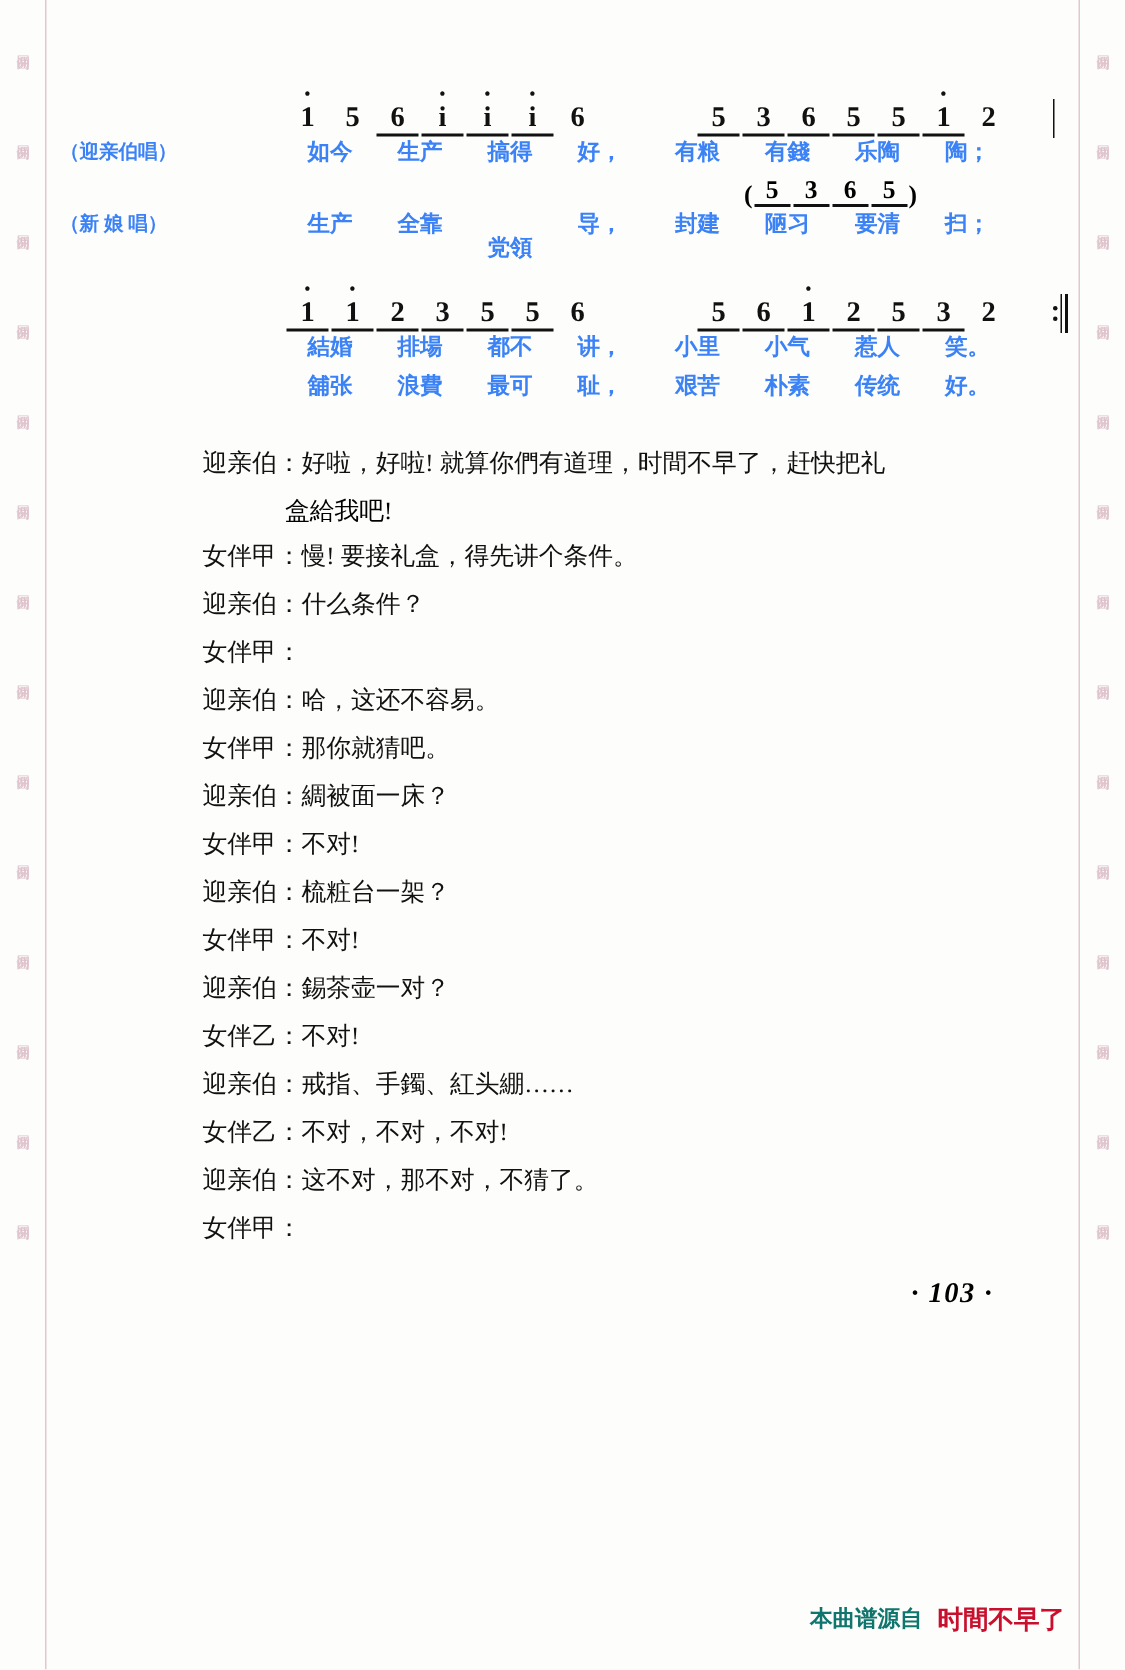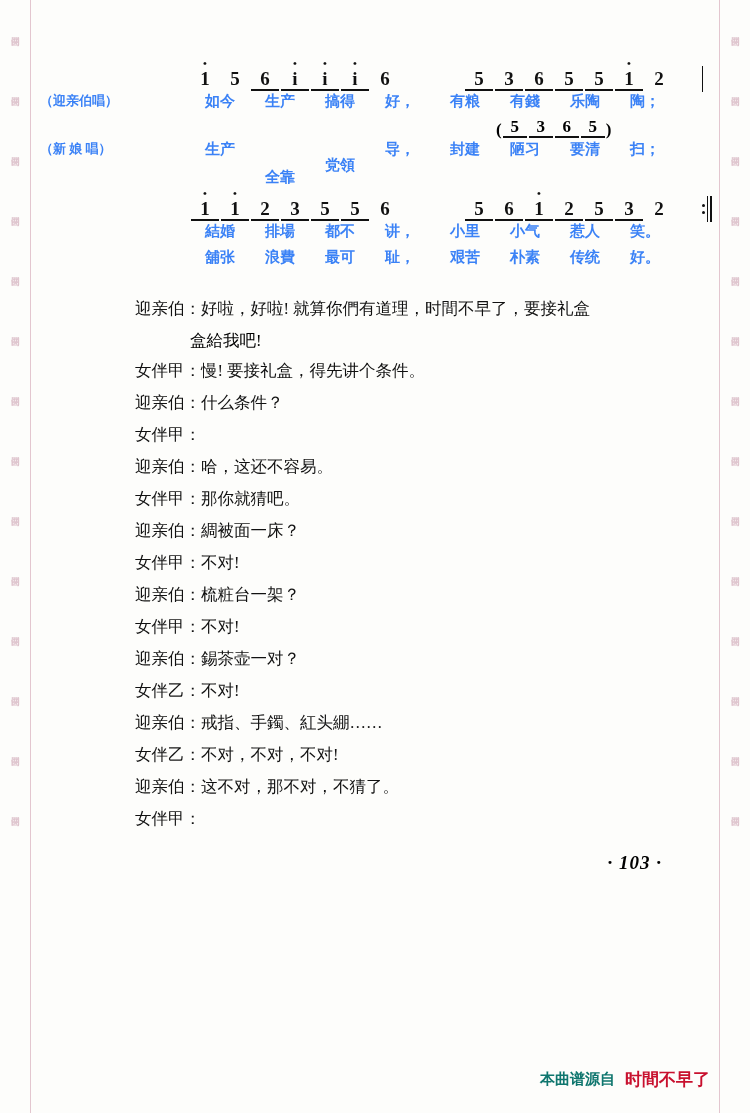--- a/index.html
+++ b/index.html
@@ -310,21 +310,21 @@
           <div class="note" style="width: 26px;">6<span class="underline1"></span></div>
           <div class="note" style="width: 26px;">5<span class="underline1"></span></div>
           <span>)</span>
         </div>
       </div>
     <div class="staff" id="staff1-lyric2">
         <div class="lyric-row">
           <span class="speaker">（新 娘 唱）</span>
           <div style="display: flex; margin-left: 75px;">
             <span class="cell" style="width: 60px;">生产</span>
-            <span class="cell" style="width: 60px; margin-top: 28px;">全靠</span>
+            <span class="cell" style="width: 60px;">全靠</span>
             <span class="cell" style="width: 60px; margin-top: 16px;">党領</span>
             <span class="cell" style="width: 60px;">导，</span>
           </div>
           <div style="width: 66px;"></div>
           <div style="display: flex;">
             <span class="cell" style="width: 60px;">封建</span>
             <span class="cell" style="width: 60px;">陋习</span>
             <span class="cell" style="width: 60px;">要清</span>
             <span class="cell" style="width: 60px;">扫；</span>
           </div>
@@ -396,21 +396,21 @@
             <span class="cell" style="width: 60px;">传统</span>
             <span class="cell" style="width: 60px;">好。</span>
           </div>
         </div>
       </div>
   </div>
 
   <div class="dialogue" id="dialogue">
       <div class="d-line">
         <span class="d-name">迎亲伯：</span>
-        <span class="d-text">好啦，好啦! 就算你們有道理，时間不早了，要接礼盒</span>
+        <span class="d-text">好啦，好啦! 就算你們有道理，时間不早了，赶快把礼</span>
       </div>
       <div class="d-cont">盒給我吧!</div>
       <div class="d-line">
         <span class="d-name">女伴甲：</span>
         <span class="d-text">慢! 要接礼盒，得先讲个条件。</span>
       </div>
       <div class="d-line">
         <span class="d-name">迎亲伯：</span>
         <span class="d-text">什么条件？</span>
       </div>

